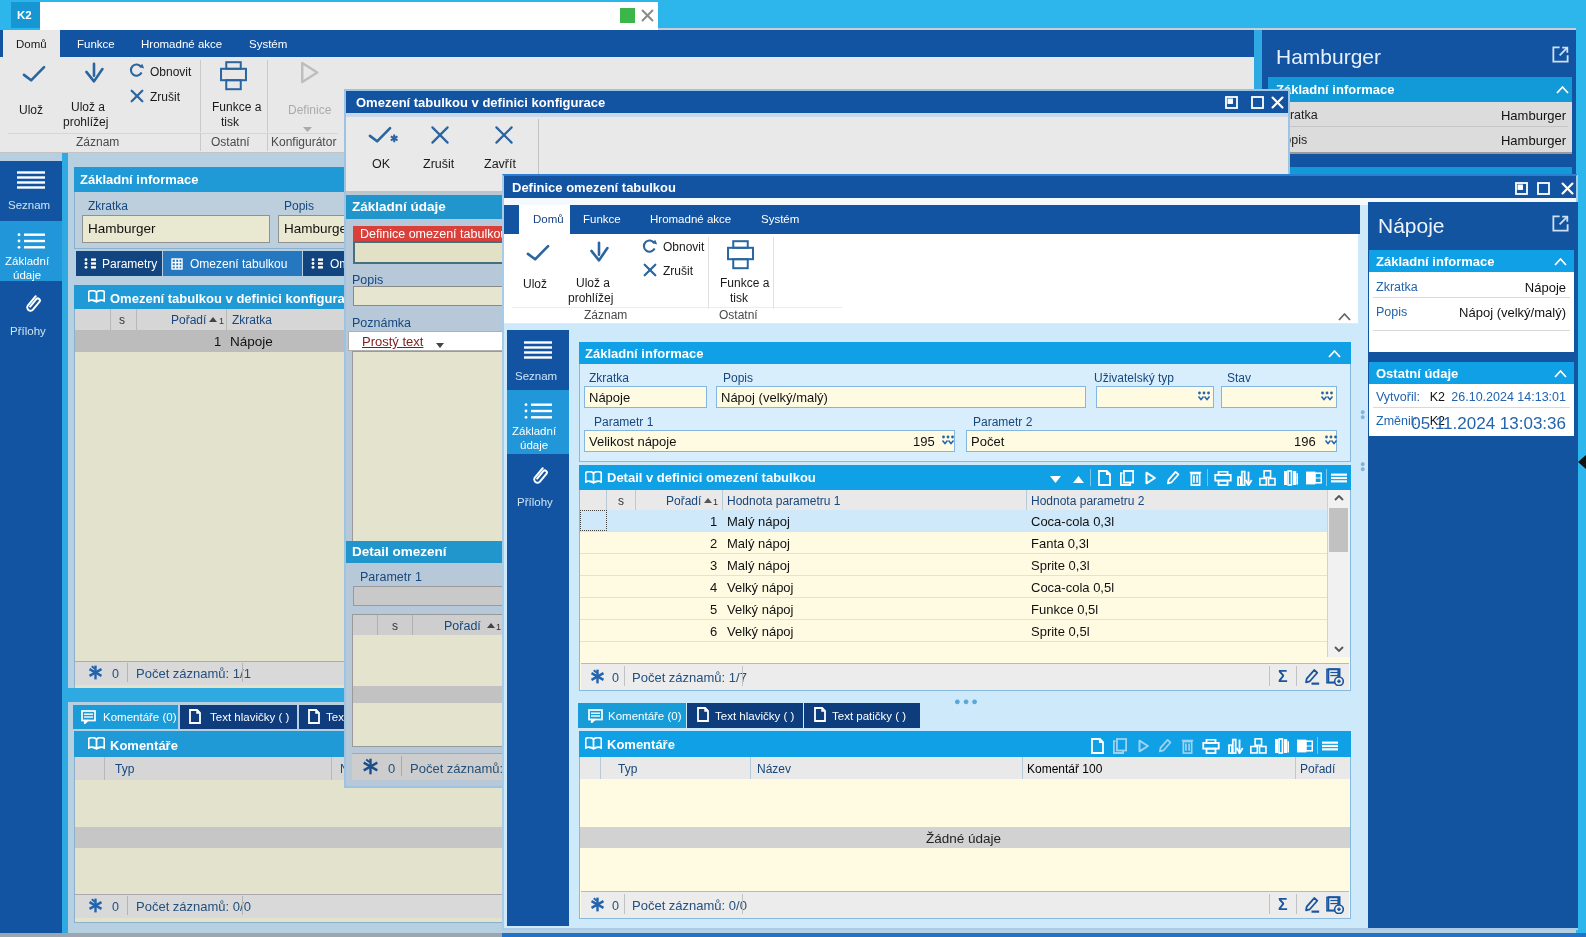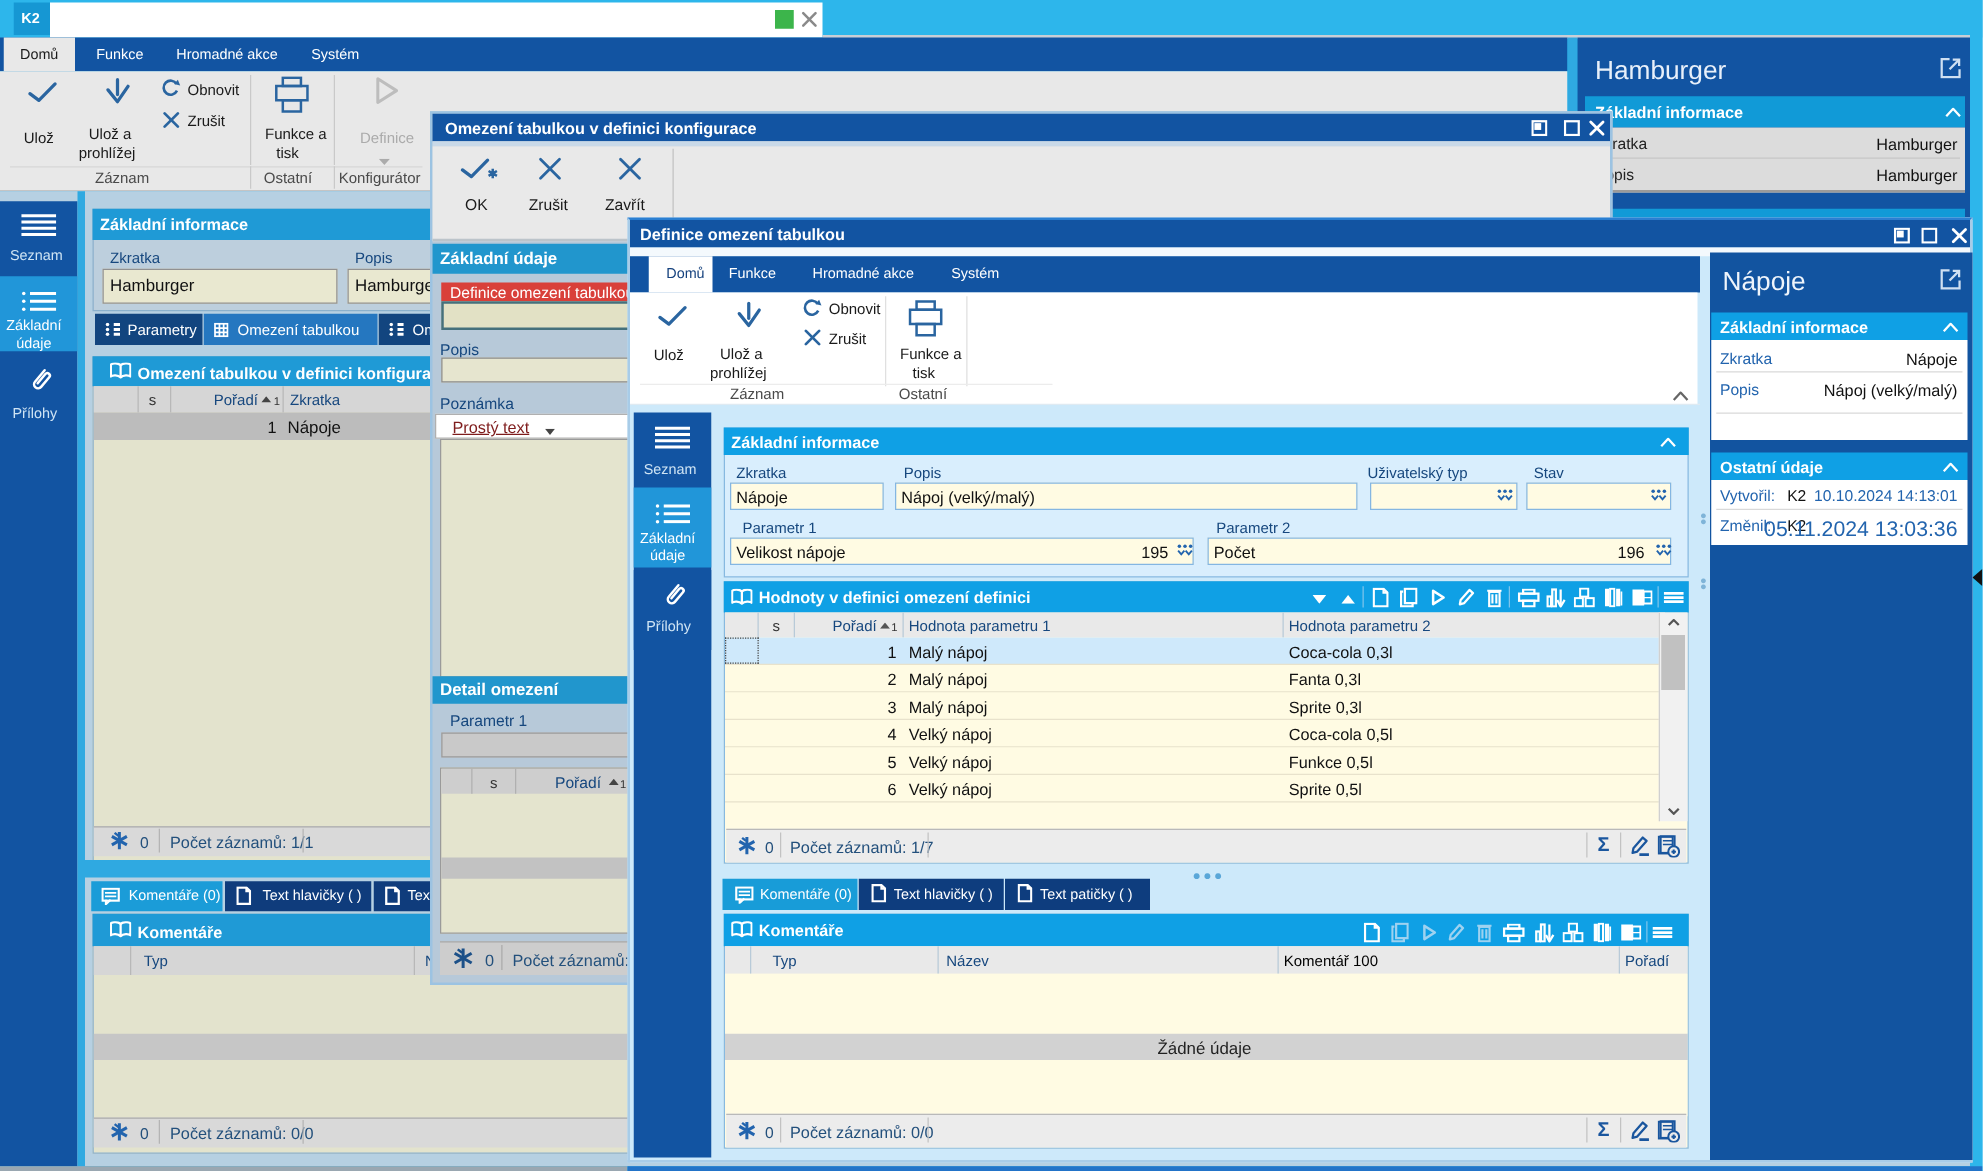--- a/index.html
+++ b/index.html
@@ -443,21 +443,21 @@
         <circle cx="11.5" cy="2" r="1.4" fill="#2264ae"></circle>
         <polyline points="1.5,5.5 4,8.5 6.5,5.5" fill="none" stroke="#2264ae" stroke-width="1.5"></polyline>
         <polyline points="7.5,5.5 10,8.5 12.5,5.5" fill="none" stroke="#2264ae" stroke-width="1.5"></polyline>
       </svg>
 <div class="abs" style="left:77px;top:291px;width:772px;height:226px;background:#fffbe3;border:1px solid #86b9e0;box-sizing:border-box;"></div>
 <div class="abs" style="left:77px;top:291px;width:772px;height:25px;background:#0fa0e5;"></div>
 <svg class="abs" style="left:83px;top:297px;" width="17" height="14" viewBox="0 0 17 14">
         <path d="M8.5 2.1 C 6.46 0.28, 2.04 0.28, 0.68 1.68 L0.68 11.200000000000001 C 2.04 9.799999999999999, 6.46 9.799999999999999, 8.5 11.9 C 10.54 9.799999999999999, 14.96 9.799999999999999, 16.32 11.200000000000001 L16.32 1.68 C 14.96 0.28, 10.54 0.28, 8.5 2.1 Z" fill="none" stroke="#fff" stroke-width="1.8" stroke-linejoin="round"></path>
         <line x1="8.5" y1="2.1" x2="8.5" y2="11.9" stroke="#fff" stroke-width="1.8"></line>
       </svg>
-<div class="abs" style="left:105px;top:296px;font-size:13px;color:#fff;white-space:nowrap;font-weight:bold;">Hodnoty v definici omezení definici</div>
+<div class="abs" style="left:105px;top:296px;font-size:13px;color:#fff;white-space:nowrap;font-weight:bold;">Detail v definici omezení tabulkou</div>
 <svg class="abs" style="left:548px;top:302px;" width="11" height="7" viewBox="0 0 11 7">
         <polygon points="0,0 11,0 5.5,7" fill="#fff"></polygon>
       </svg>
 <svg class="abs" style="left:571px;top:302px;" width="11" height="7" viewBox="0 0 11 7">
         <polygon points="0,7 5.5,0 11,7" fill="#fff"></polygon>
       </svg>
 <div class="abs" style="left:588px;top:295px;width:1px;height:17px;background:#7ec4ec;"></div>
 <svg class="abs" style="left:596px;top:296px;" width="13" height="16" viewBox="0 0 13 16">
         <path d="M1,1 L8.84,1 L12,4.16 L12,15 L1,15 Z" fill="none" stroke="#fff" stroke-width="1.8"></path>
         <polyline points="8.84,1 8.84,4.16 12,4.16" fill="none" stroke="#fff" stroke-width="1.8"></polyline>
@@ -729,21 +729,21 @@
 <div class="abs" style="left:0px;top:131px;font-size:13px;color:#111;white-space:nowrap;right:12px;left:auto;">Nápoj (velký/malý)</div>
 <div class="abs" style="left:871px;top:156px;width:197px;height:1px;background:#d9d9d9;"></div>
 <div class="abs" style="left:867px;top:188px;width:205px;height:22px;background:#0fa0e5;"></div>
 <div class="abs" style="left:874px;top:192px;font-size:13px;color:#fff;white-space:nowrap;font-weight:bold;">Ostatní údaje</div>
 <svg class="abs" style="left:1052px;top:196px;" width="13" height="8" viewBox="0 0 13 8">
         <polyline points="1,7 6.5,1 12,7" fill="none" stroke="#fff" stroke-width="1.8" stroke-linejoin="round"></polyline>
       </svg>
 <div class="abs" style="left:867px;top:210px;width:205px;height:52px;background:#fff;"></div>
 <div class="abs" style="left:874px;top:216px;font-size:12.5px;color:#2264ae;white-space:nowrap;">Vytvořil:</div>
 <div class="abs" style="left:0px;top:216px;font-size:12.5px;color:#111;white-space:nowrap;right:133px;left:auto;">K2</div>
-<div class="abs" style="left:0px;top:216px;font-size:12.5px;color:#2264ae;white-space:nowrap;right:12px;left:auto;">10.10.2024 14:13:01</div>
+<div class="abs" style="left:0px;top:216px;font-size:12.5px;color:#2264ae;white-space:nowrap;right:12px;left:auto;">26.10.2024 14:13:01</div>
 <div class="abs" style="left:871px;top:233px;width:197px;height:1px;background:#d9d9d9;"></div>
 <div class="abs" style="left:874px;top:240px;font-size:12.5px;color:#2264ae;white-space:nowrap;">Změnil:</div>
 <div class="abs" style="left:0px;top:240px;font-size:12.5px;color:#111;white-space:nowrap;right:133px;left:auto;">K2</div>
 <div class="abs" style="left:0px;top:240px;font-size:17px;color:#2264ae;white-space:nowrap;right:12px;left:auto;">05.11.2024 13:03:36</div>
 <div class="abs" style="left:858px;top:236px;color:#7fb4d8;font-size:9px;line-height:5px;">●<br>●</div>
 <div class="abs" style="left:858px;top:288px;color:#7fb4d8;font-size:9px;line-height:5px;">●<br>●</div>
 </div>
 <svg class="abs" style="left:1578px;top:455px;z-index:40;" width="8" height="14" viewBox="0 0 8 14">
       <polygon points="8,0 0,7 8,14" fill="#111"></polygon>
     </svg>

